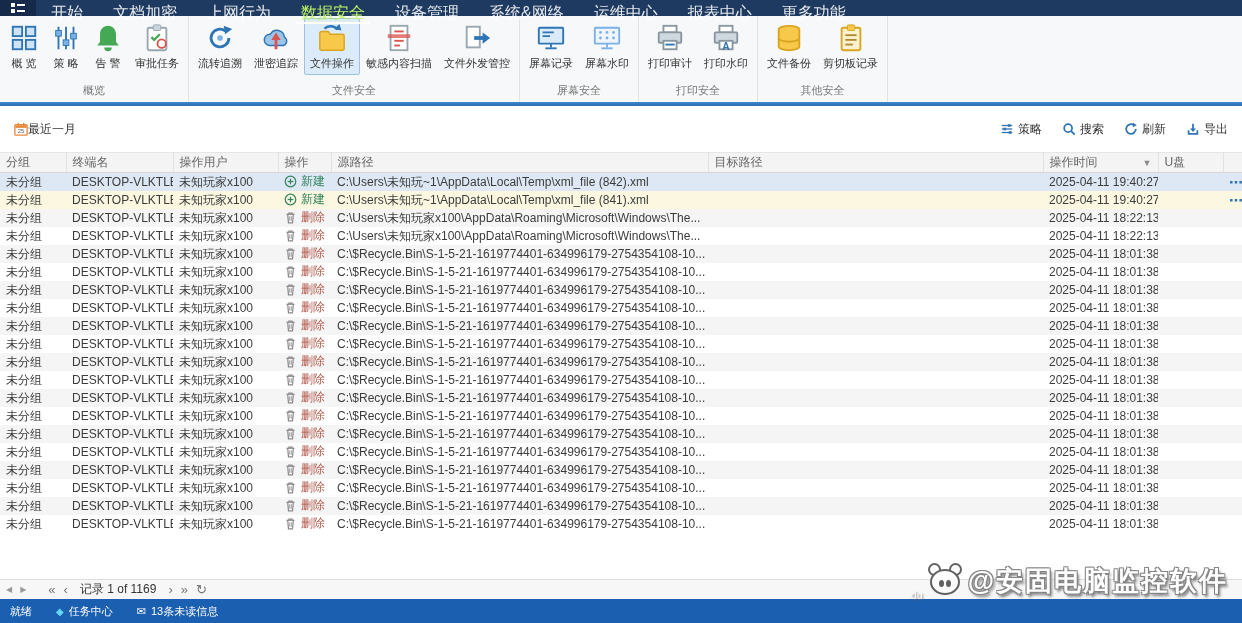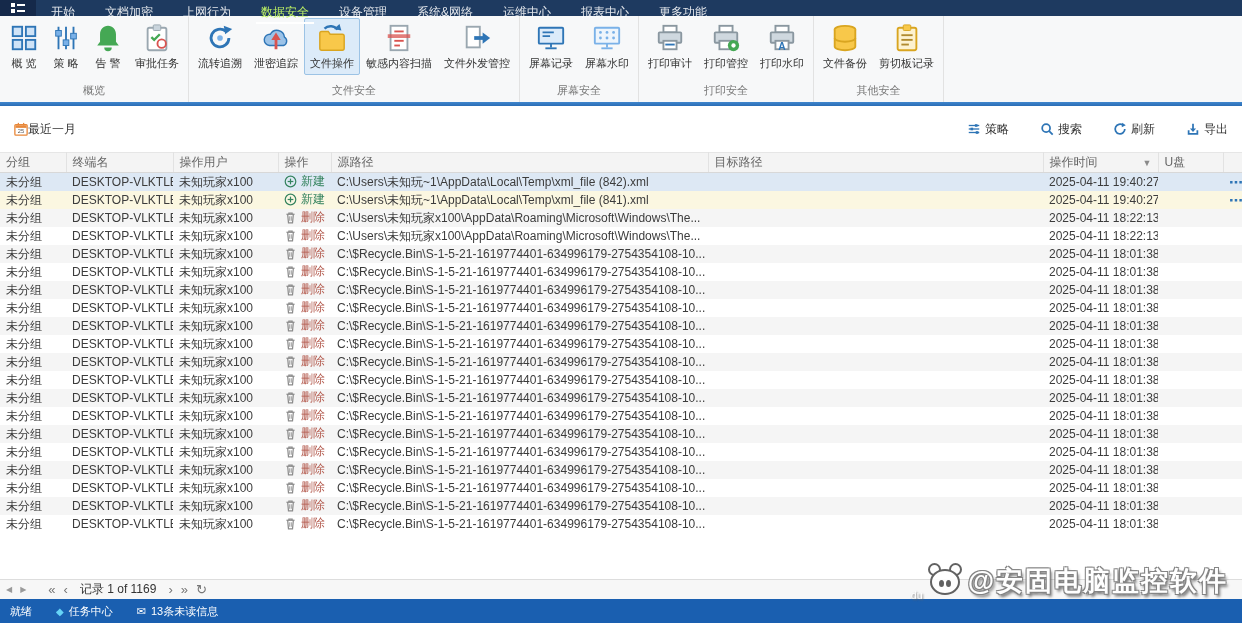--- a/index.html
+++ b/index.html
@@ -5,39 +5,39 @@
   *{margin:0;padding:0;box-sizing:border-box}
   html,body{width:1242px;height:623px;overflow:hidden}
   body{font-family:"Liberation Sans","DejaVu Sans",sans-serif;font-size:12px;background:#fff;color:#333}
   .app{position:relative;width:1242px;height:623px;display:flex;flex-direction:column;background:#fff}
 
   
   .menubar{height:16px;background:var(--menubar,#1e3a60);display:flex;align-items:stretch;flex:0 0 auto}
   .app-button{width:36px;background:#15294a;display:flex;align-items:center;justify-content:center;cursor:pointer}
   .app-glyph svg{display:block}
   .menu-items{display:flex;align-items:stretch}
-  .menu-item{color:rgba(255,255,255,.88);font-size:12px;line-height:15px;padding:12px 15px;display:flex;align-items:center;cursor:pointer;position:relative;white-space:nowrap}
+  .menu-item{color:rgba(255,255,255,.88);font-size:16px;line-height:15px;padding:12px 15px;display:flex;align-items:center;cursor:pointer;position:relative;white-space:nowrap}
   .menu-item.active{color:#bef264;font-weight:normal}
   .menu-item.active::after{content:"";position:absolute;left:10px;right:10px;bottom:0;height:2px;background:#fff}
 
   
   .ribbon{height:86px;background:#f7f8f9;display:flex;align-items:stretch;flex:0 0 auto;overflow:hidden}
   .rb-group{display:flex;flex-direction:column;justify-content:space-between;border-right:1px solid #e2e2e2;padding:2px 3px 0}
   .rb-row{display:flex;align-items:flex-start}
   .rb-btn{display:flex;flex-direction:column;align-items:center;gap:3px;padding:4px 5px 3px;border:1px solid transparent;border-radius:2px;cursor:pointer;min-width:42px}
   .rb-btn.active{background:#dcebf9;border-color:#9cc3e5}
   .rb-icon svg{width:30px;height:30px;display:block}
   .rb-label{font-size:11px;color:#333;white-space:nowrap}
   .rb-group-label{text-align:center;font-size:11px;color:#777;padding:2px 6px 4px;white-space:nowrap}
   .blue-band{height:4px;background:linear-gradient(#3f86cd,#2a6db5);flex:0 0 auto}
 
   
   .filterbar{height:46px;display:flex;align-items:center;justify-content:space-between;padding:0 14px;flex:0 0 auto;background:#fff}
   .date-filter{display:flex;align-items:center;gap:0;cursor:pointer;color:#333}
-  .filter-actions{display:flex;align-items:flex-end;gap:31px}
+  .filter-actions{display:flex;align-items:flex-end;gap:20px}
   .filter-action{display:flex;align-items:center;gap:4px;cursor:pointer;color:#333}
   .fa-icon svg{width:14px;height:14px;display:block}
 
   
   .table-wrap{flex:1 1 auto;overflow:hidden;position:relative}
   table{width:1242px;border-collapse:collapse;table-layout:fixed}
   thead th{height:20px;background:#f4f4f4;border-right:1px solid #e2e2e2;border-bottom:1px solid #d8d8d8;border-top:1px solid #e6e6e6;font-weight:normal;color:#666;text-align:left;padding:0 6px;font-size:12px;white-space:nowrap;overflow:hidden}
   thead th .th-inner{display:flex;align-items:center;justify-content:space-between}
   .col-filter{color:#8a8a8a;font-size:9px;cursor:pointer}
   tbody tr{height:16px}
@@ -263,32 +263,20 @@
           <div class="rb-btn">
             <span class="rb-icon">
               <svg viewBox="0 0 32 32">
                 <rect x="9" y="3" width="14" height="7" fill="#fff" stroke="#8a97a0" stroke-width="2"></rect>
                 <rect x="4" y="10" width="24" height="11" rx="1" fill="#cfd8df" stroke="#8a97a0" stroke-width="2"></rect>
                 <rect x="9" y="19" width="14" height="9" fill="#fff" stroke="#8a97a0" stroke-width="2"></rect>
                 <line x1="11" y1="23" x2="21" y2="23" stroke="#2e75b6" stroke-width="2"></line>
               </svg>
             </span>
             <span class="rb-label">打印审计</span>
-          </div>
-          <div class="rb-btn">
-            <span class="rb-icon">
-              <svg viewBox="0 0 32 32">
-                <rect x="9" y="3" width="14" height="7" fill="#fff" stroke="#8a97a0" stroke-width="2"></rect>
-                <rect x="4" y="10" width="24" height="11" rx="1" fill="#cfd8df" stroke="#8a97a0" stroke-width="2"></rect>
-                <rect x="9" y="19" width="14" height="9" fill="#fff" stroke="#8a97a0" stroke-width="2"></rect>
-                <circle cx="24" cy="24" r="6" fill="#45a854"></circle>
-                <circle cx="24" cy="24" r="2.3" fill="#fff"></circle>
-              </svg>
-            </span>
-            <span class="rb-label">打印管控</span>
           </div>
           <div class="rb-btn">
             <span class="rb-icon">
               <svg viewBox="0 0 32 32">
                 <rect x="9" y="3" width="14" height="7" fill="#fff" stroke="#8a97a0" stroke-width="2"></rect>
                 <rect x="4" y="10" width="24" height="11" rx="1" fill="#cfd8df" stroke="#8a97a0" stroke-width="2"></rect>
                 <rect x="9" y="19" width="14" height="9" fill="#fff" stroke="#8a97a0" stroke-width="2"></rect>
                 <text x="16" y="28.5" font-size="11" font-weight="bold" text-anchor="middle" fill="#2e75b6">A</text>
               </svg>
             </span>

